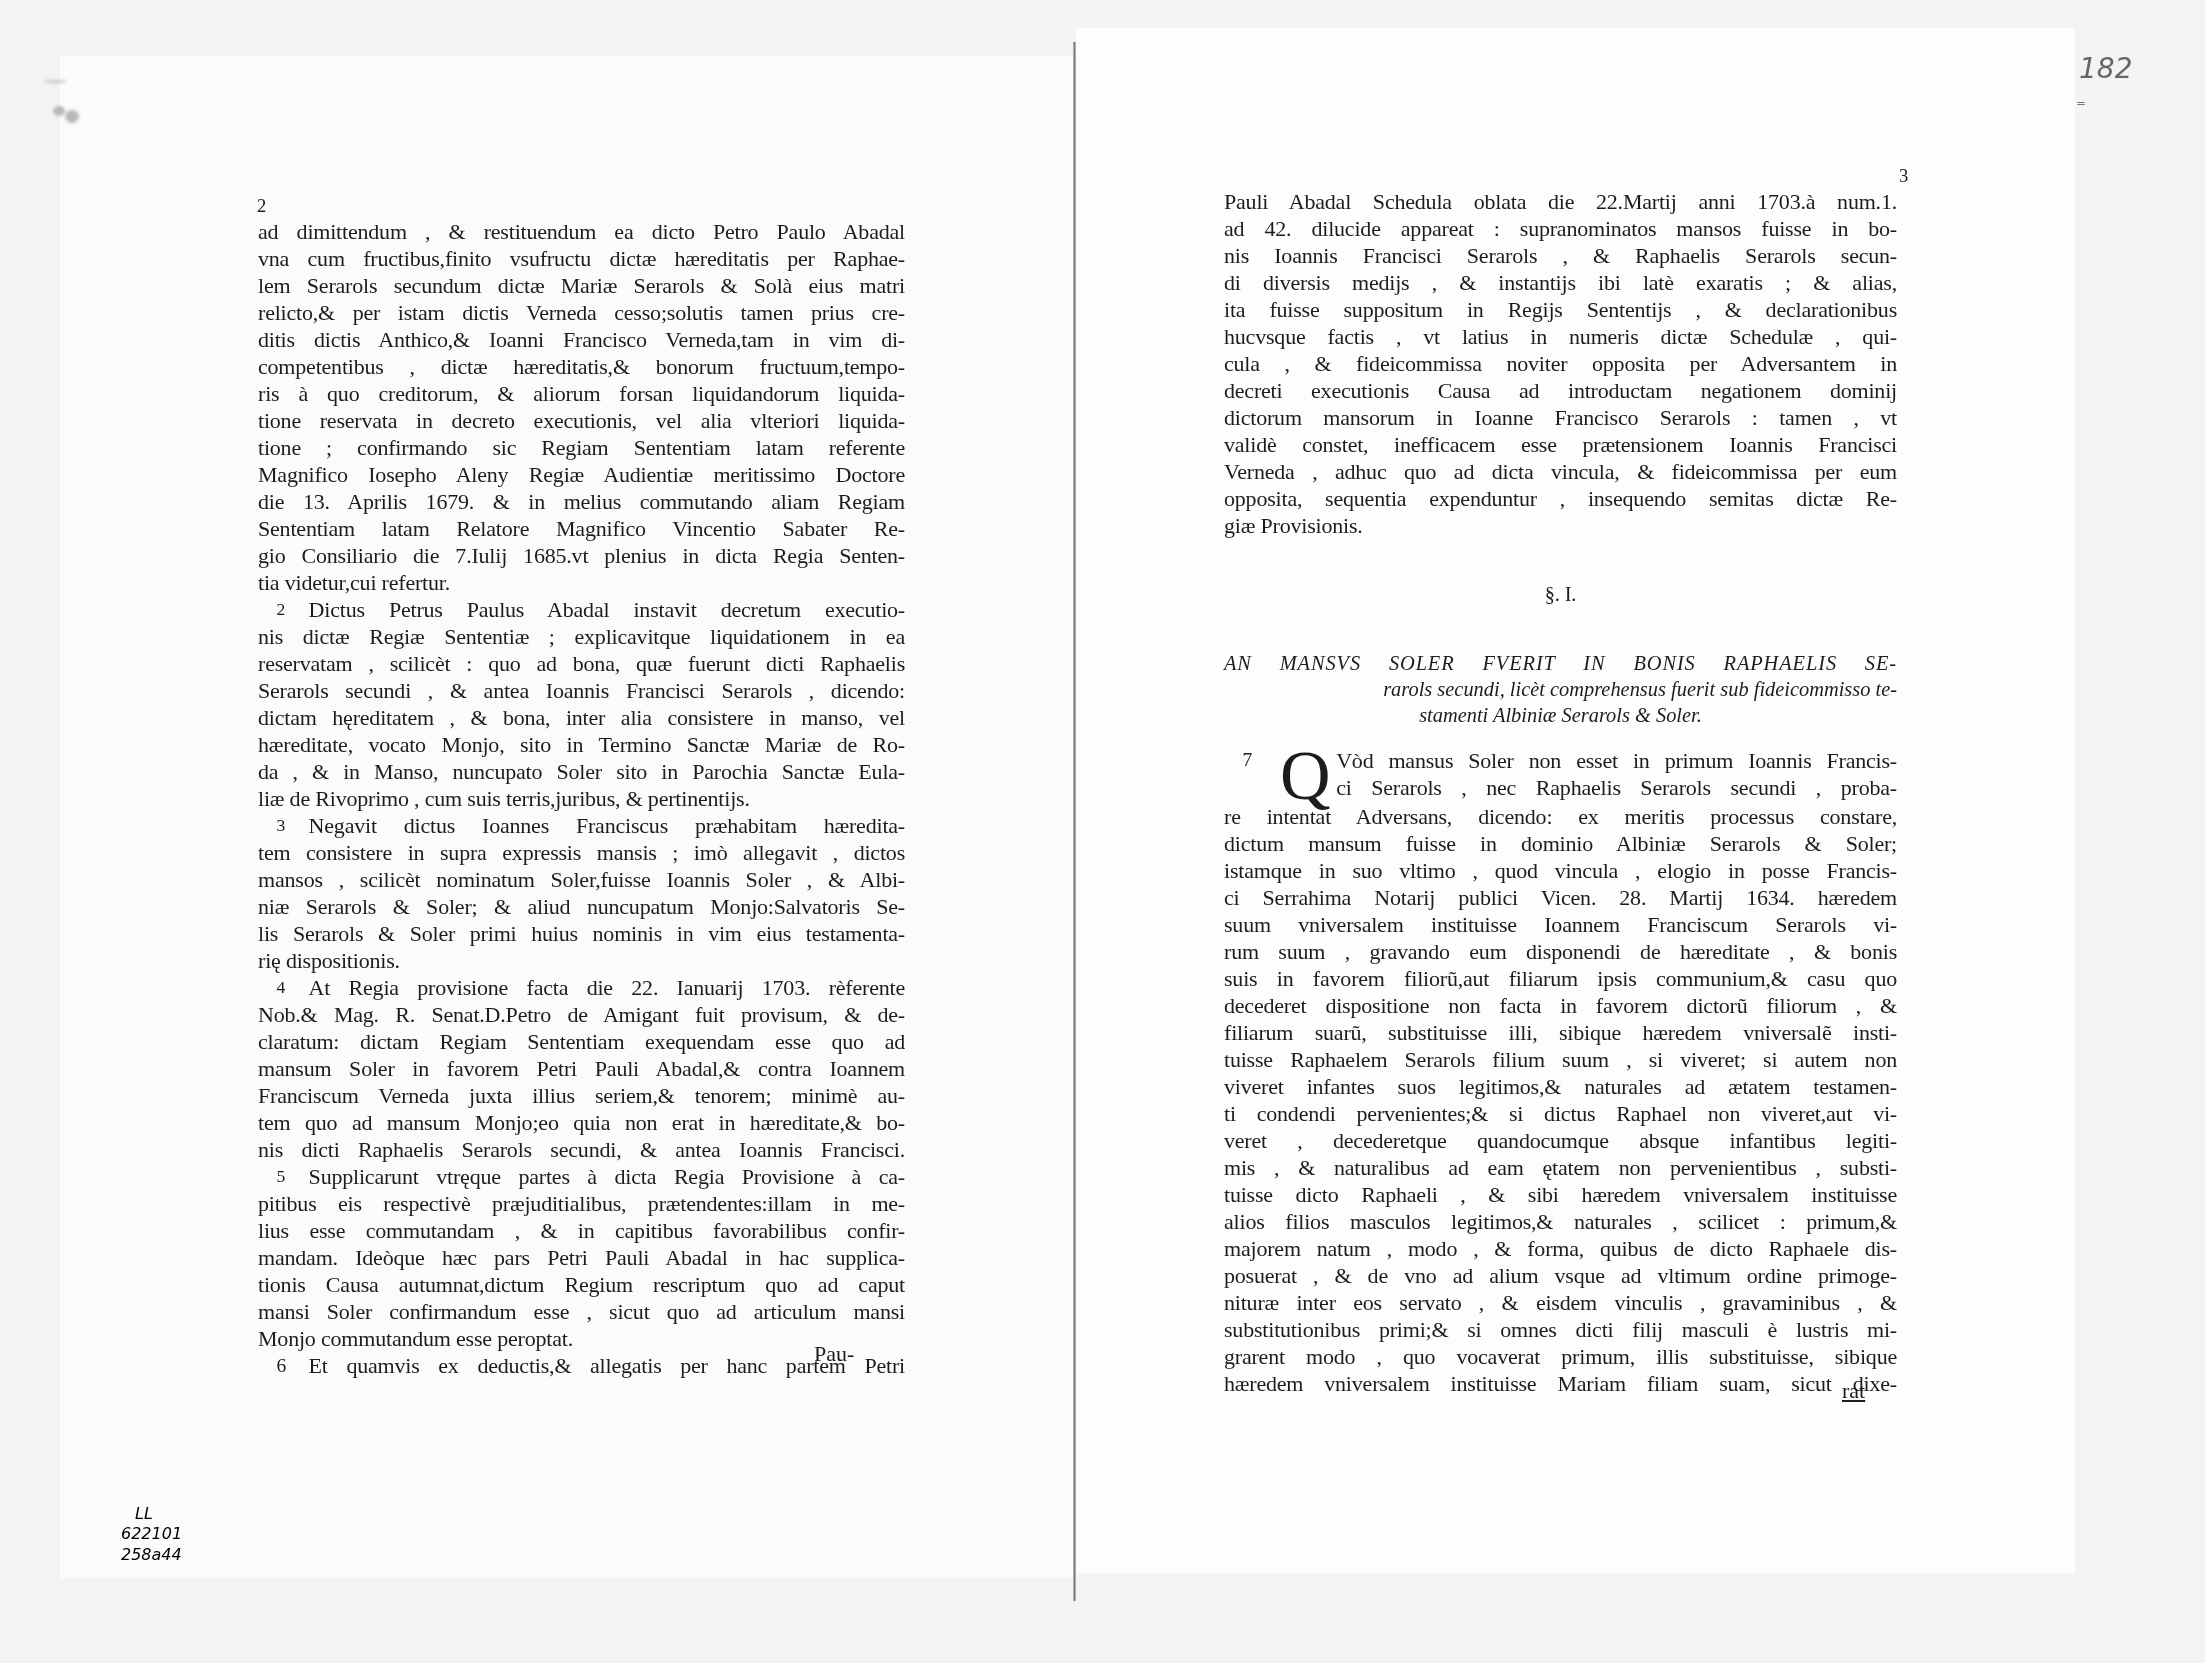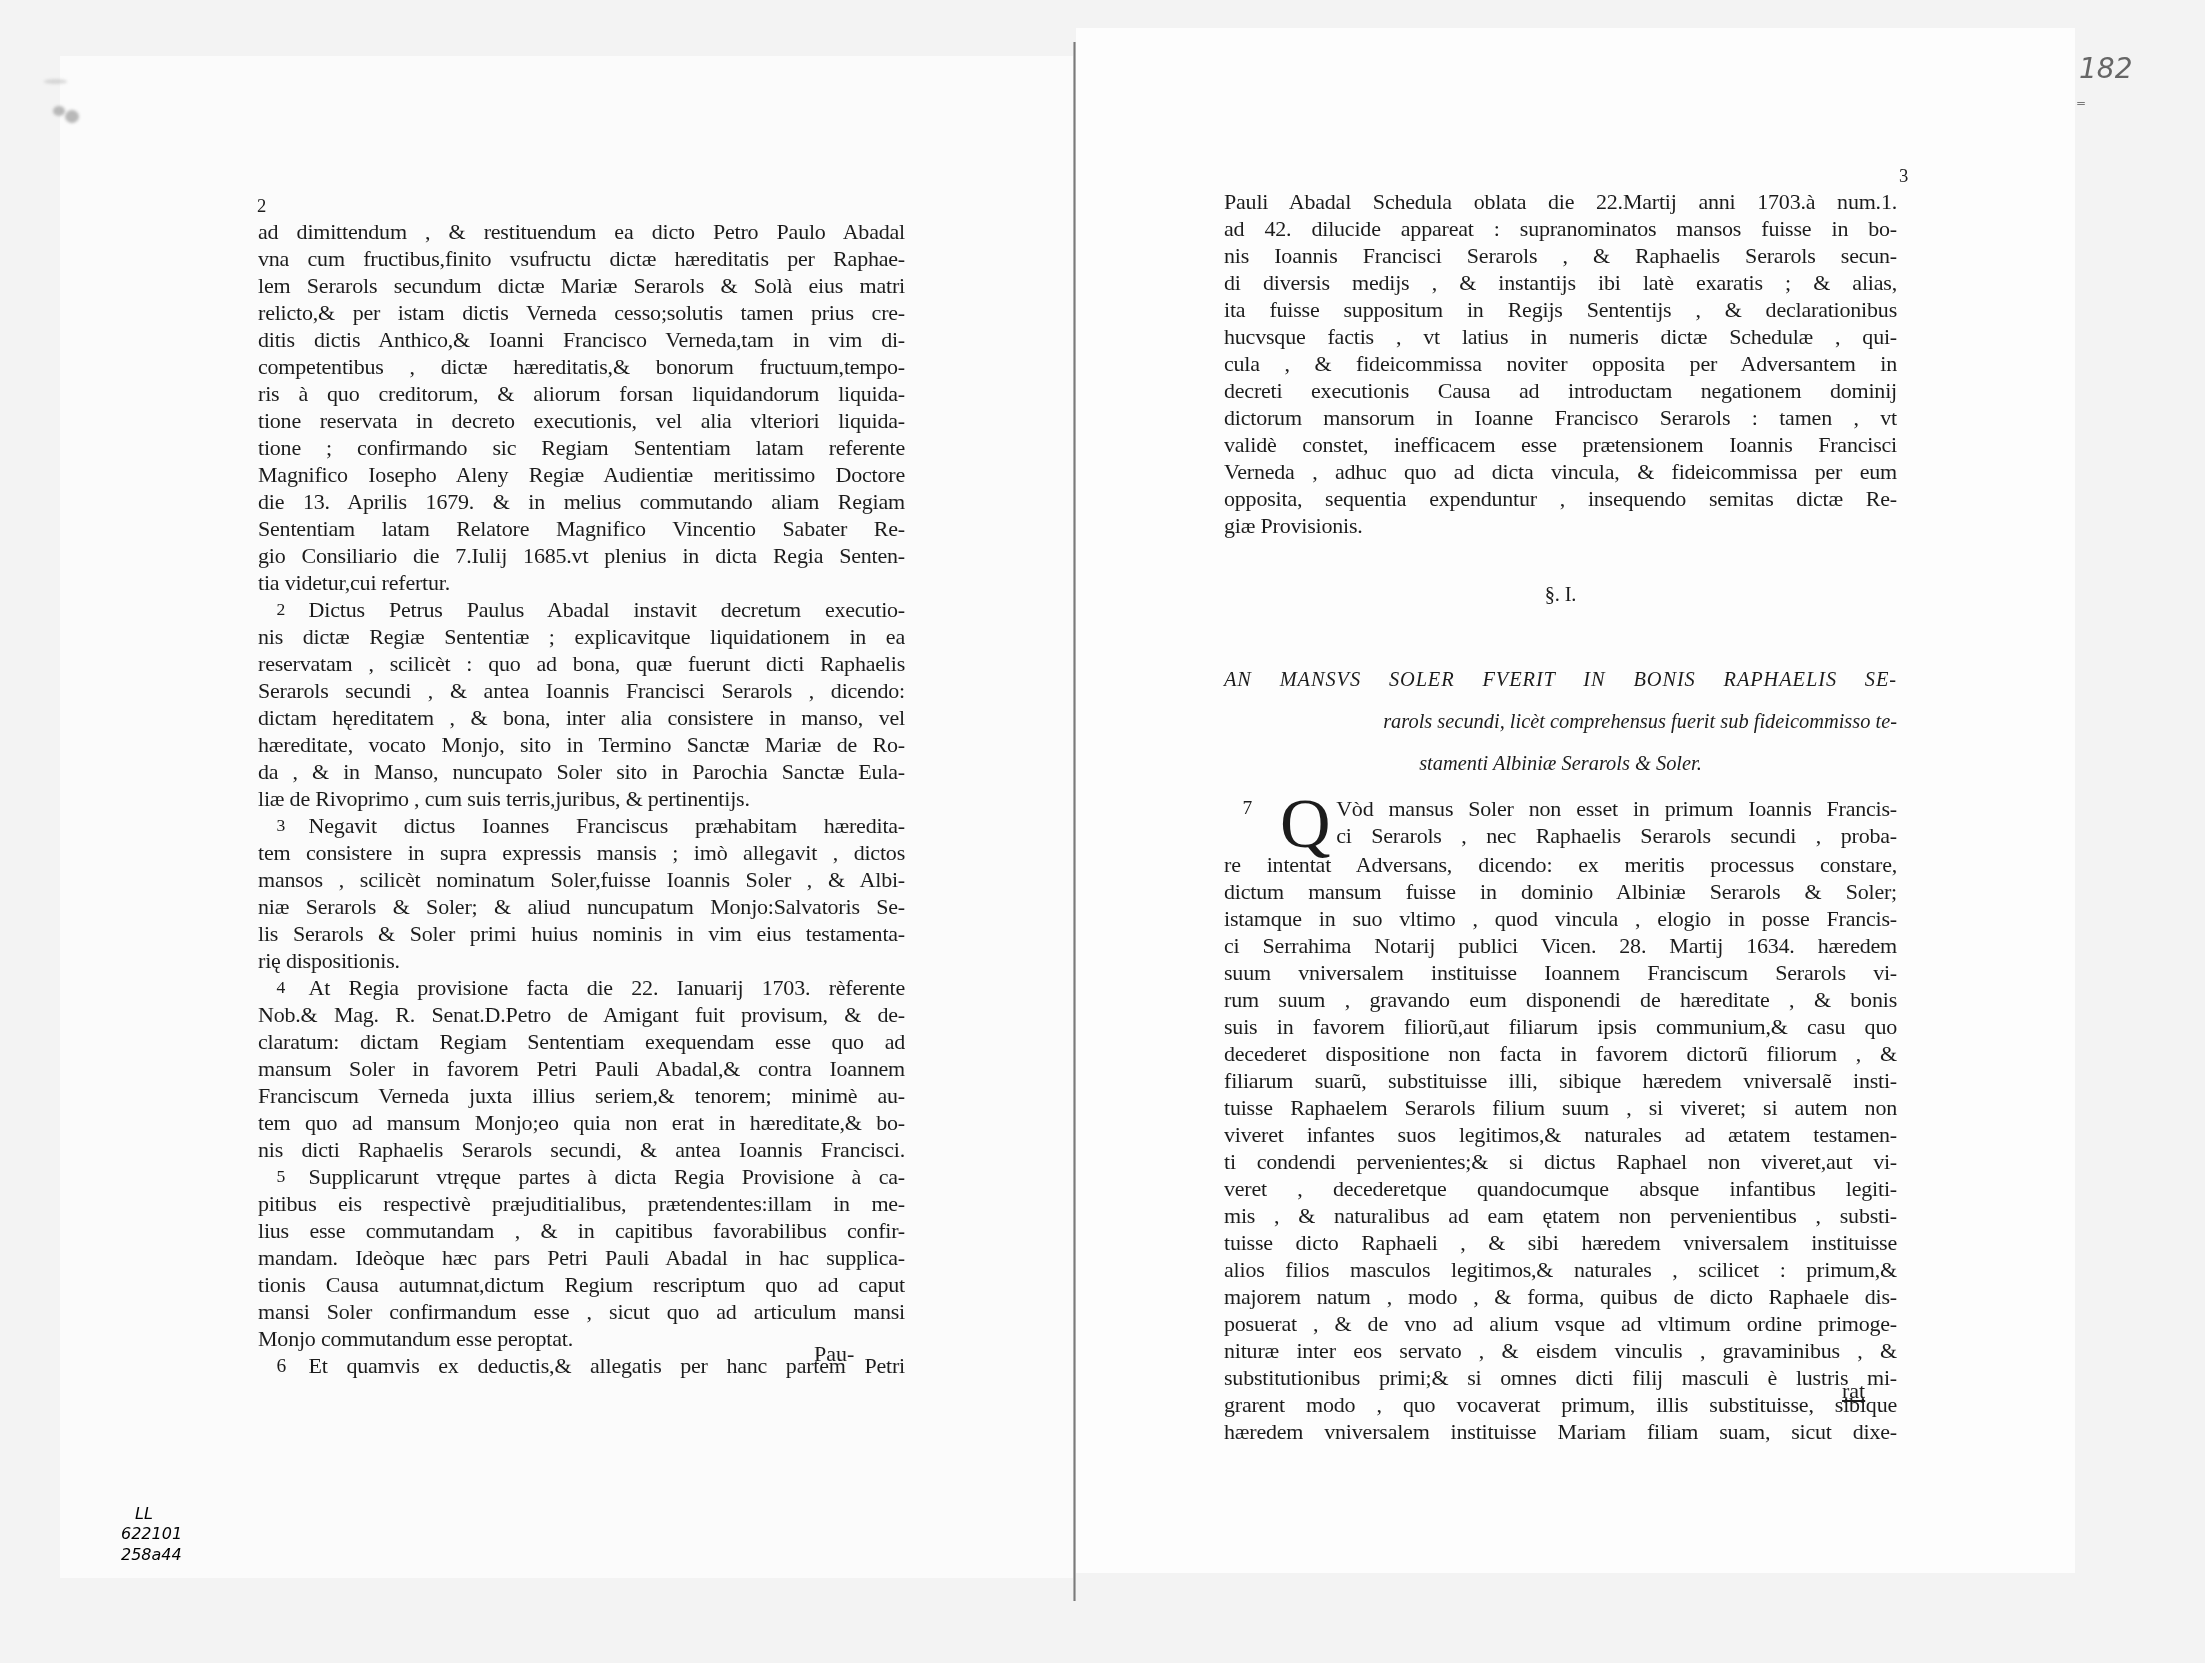--- a/index.html
+++ b/index.html
@@ -22,21 +22,21 @@
   #left-col { left:258px; top:207px; width:647px; }
   #right-col { left:1224px; top:176px; width:673px; }
   .ln {
     font-size:22px; line-height:27px; height:27px; white-space:nowrap;
     text-align:justify; text-align-last:justify; letter-spacing:-0.2px;
   }
   .ln.last { text-align-last:left; }
   .ln.center { text-align:center; text-align-last:center; }
   .pnum { display:inline-block; width:32px; text-align:center; margin-left:18.6px; }
   .pagenum { position:absolute; font-size:18.6px; }
-  .heading { font-style:italic; font-size:20.4px; line-height:26px;margin-top:16px; }
+  .heading { font-style:italic; font-size:20.4px; line-height:26px; }
   .dropcap {
     float:left; font-size:70px; line-height:55px; height:55px;
     margin:1.9px 5.6px 0 0;
   }
   .hand {
     position:absolute; font-family:"DejaVu Sans",sans-serif; color:#000000;
     font-size:16px; line-height:20.4px; font-style:italic;
   }
   .smudge { position:absolute; background:#b8b8b8; border-radius:50%; filter:blur(1.4px); }
   .catch { position:absolute; font-size:22px; }

